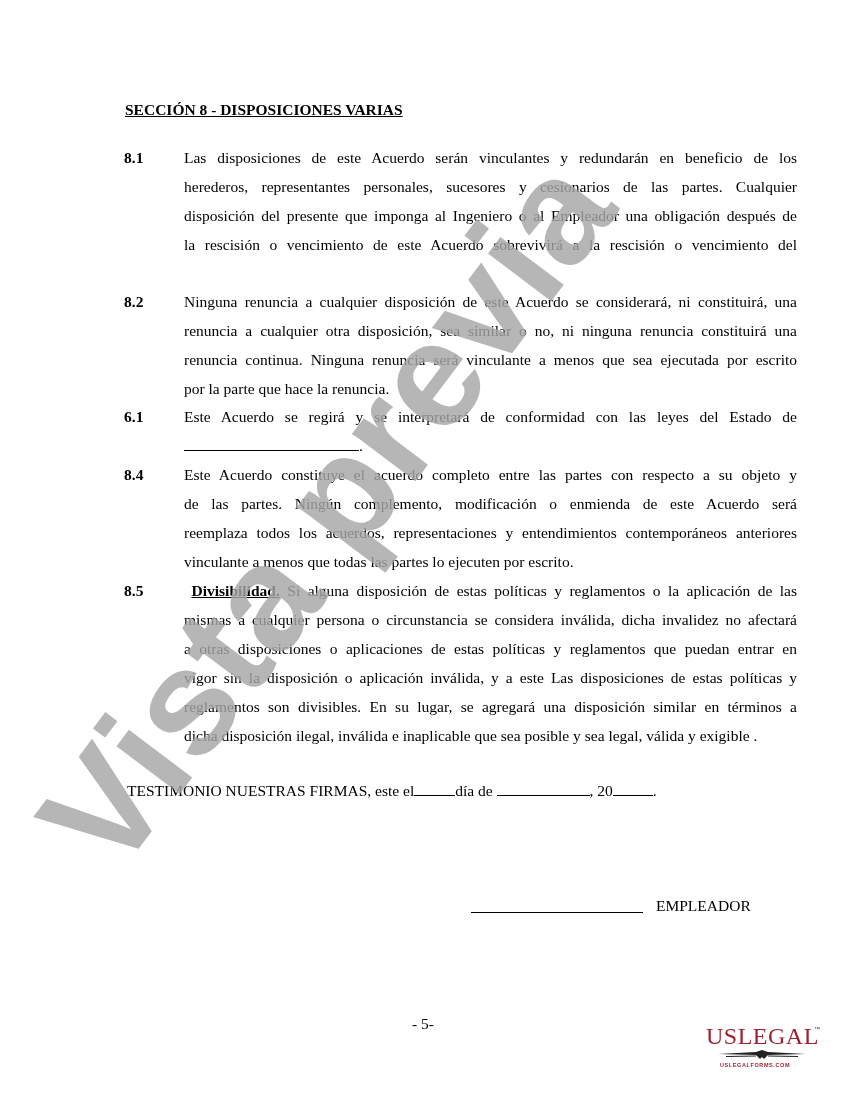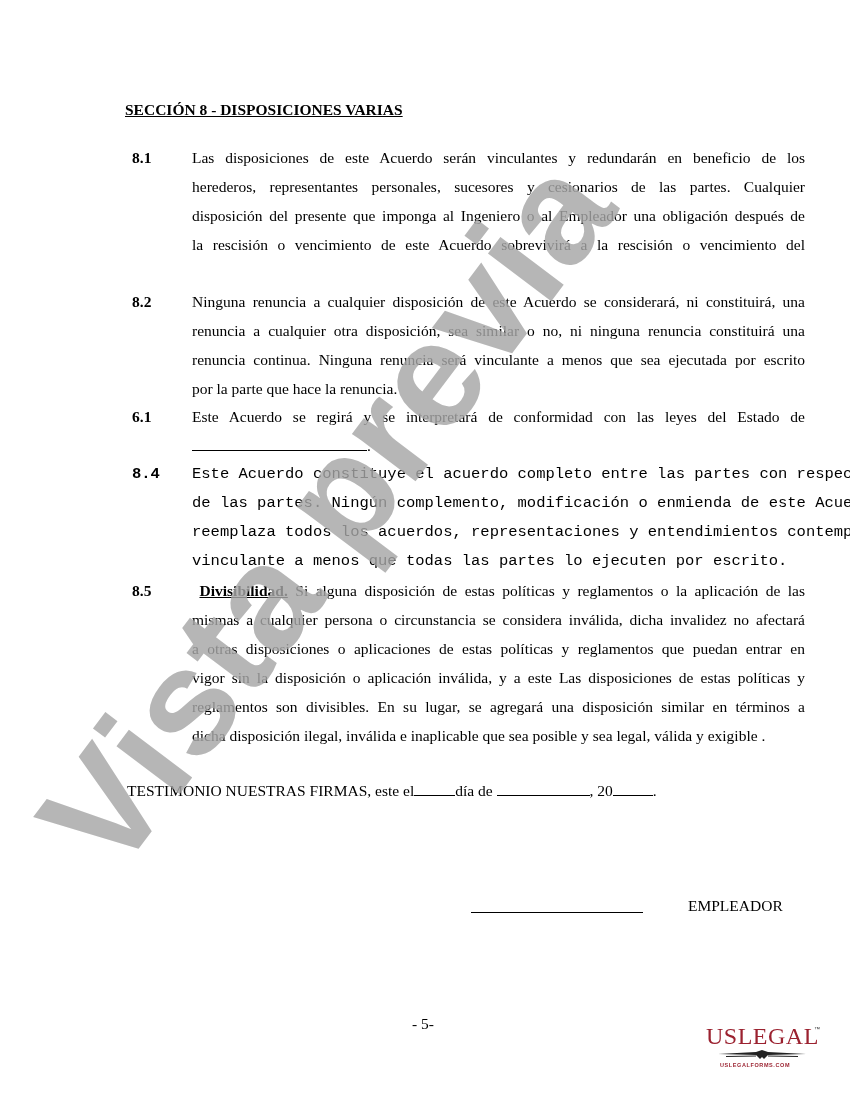--- a/index.html
+++ b/index.html
@@ -1,30 +1,30 @@
 <!DOCTYPE html>
 <html><head>
 <meta charset="utf-8">
 <style>
   html, body { margin: 0; padding: 0; background: #ffffff; }
   body { width: 850px; height: 1100px; position: relative; overflow: hidden;
          font-family: "Liberation Serif", "DejaVu Serif", serif; color: #000; }
   .page { position: absolute; left: 0; top: 0; width: 850px; height: 1040px; }
   .section-title { position: absolute; left: 125px; top: 101px; font-size: 15.5px; font-weight: bold;
                    text-decoration: underline; letter-spacing: 0; }
-  .clause { position: absolute; left: 132px; width: 673px; font-size: 15.5px; line-height: 29px; }
+  .clause { position: absolute; left: 124px; width: 673px; font-size: 15.5px; line-height: 29px; }
   .clause-num { position: absolute; left: 0; top: 0; font-weight: bold; }
   .clause-body { margin-left: 60px; text-align: justify; text-align-last: left; }
   .clause-body .line { display: block; text-align: justify; text-align-last: justify; white-space: nowrap; }
   .clause-body .line.last { text-align-last: left; }
   .bold-u { font-weight: bold; text-decoration: underline; }
   .blank { display: inline-block; border-bottom: 1px solid #000; height: 14px; vertical-align: baseline; }
   .testimonio { position: absolute; left: 127px; top: 781px; font-size: 15.5px; white-space: nowrap; }
   .sig-line { position: absolute; left: 471px; top: 912px; width: 172px; border-top: 1px solid #000; }
-  .sig-label { position: absolute; left: 688px; top: 897px; font-size: 15.5px; }
+  .sig-label { position: absolute; left: 656px; top: 897px; font-size: 15.5px; }
   .page-num { position: absolute; left: 412px; top: 1015px; font-size: 15.5px; }
   .logo { position: absolute; left: 706px; top: 1024px; width: 118px; height: 46px; }
   .logo-text { position: absolute; left: 0; top: 0; font-family: "Liberation Serif", serif; font-size: 24px;
                color: #9b2230; letter-spacing: 0.5px; line-height: 24px; }
   .logo-tm { position: absolute; left: 108px; top: 2px; font-size: 6px; color: #333; font-family: "Liberation Sans", sans-serif; }
   .logo-sub { position: absolute; left: 14px; top: 38px; font-size: 5.5px; color: #9b2230;
               font-family: "Liberation Sans", sans-serif; font-weight: bold; letter-spacing: 0.6px; }
   .logo-eagle { position: absolute; left: 10px; top: 25px; }
   .watermark { position: absolute; left: 0; top: 0; width: 850px; height: 1100px; pointer-events: none; }
 </style>
@@ -56,21 +56,21 @@
   </div>
 
   <div class="clause" style="top:402px;">
     <span class="clause-num">6.1</span>
     <div class="clause-body">
       <span class="line">Este Acuerdo se regirá y se interpretará de conformidad con las leyes del Estado de</span>
       <span class="line last"><span class="blank" style="width:175px;"></span><span>.</span></span>
     </div>
   </div>
 
-  <div class="clause" style="top:460px;font-family:Liberation Mono, monospace;">
+  <div class="clause" style="top:460px;">
     <span class="clause-num">8.4</span>
     <div class="clause-body">
       <span class="line">Este Acuerdo constituye el acuerdo completo entre las partes con respecto a su objeto y</span>
       <span class="line">de las partes. Ningún complemento, modificación o enmienda de este Acuerdo será</span>
       <span class="line">reemplaza todos los acuerdos, representaciones y entendimientos contemporáneos anteriores</span>
       <span class="line last">vinculante a menos que todas las partes lo ejecuten por escrito.</span>
     </div>
   </div>
 
   <div class="clause" style="top:576px;">

